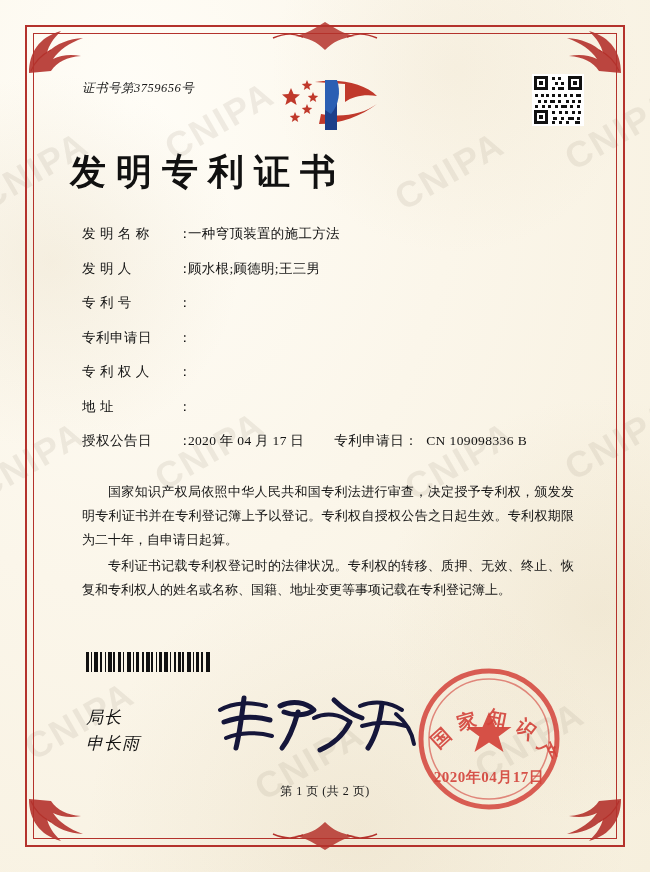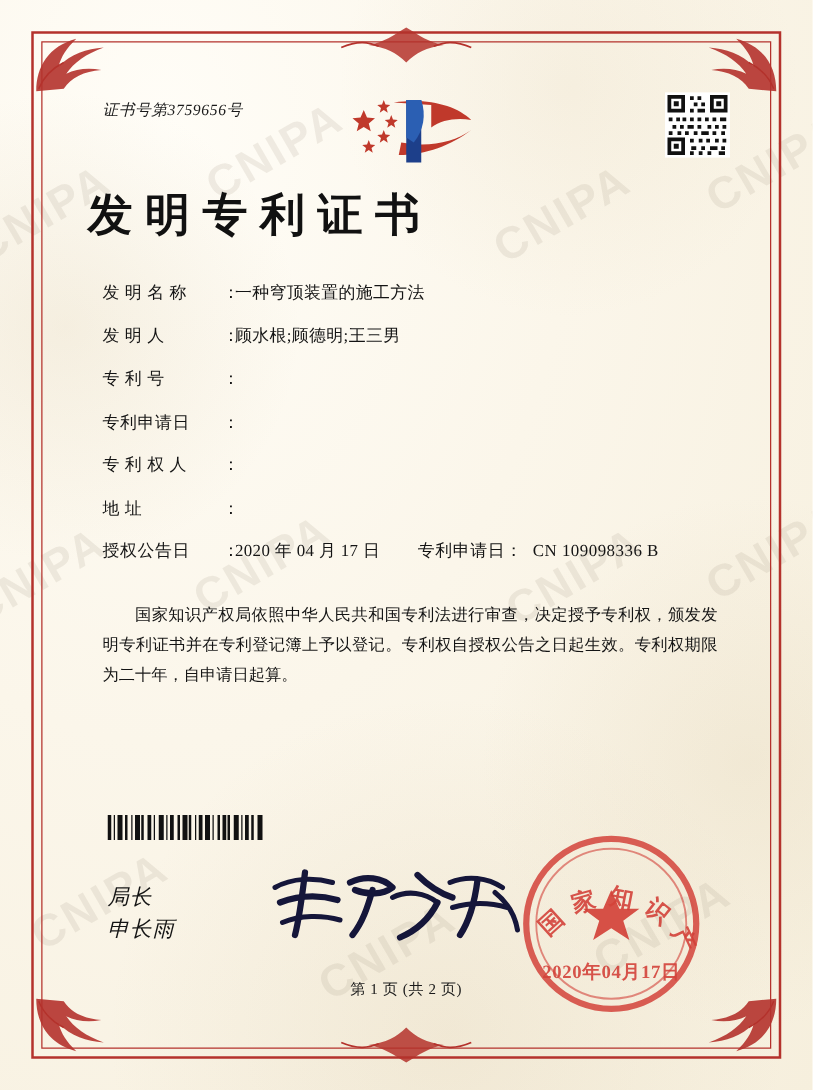--- a/index.html
+++ b/index.html
@@ -450,20 +450,21 @@
         <span class="field-colon">：</span>
         <span class="field-value" style="flex:0 0 auto;">2020 年 04 月 17 日</span>
         <span class="field-extra-label">专利申请日：</span>
         <span class="field-extra-value">CN 109098336 B</span>
       </div>
 
     </div>
 
     <div class="body-text">
       <p>国家知识产权局依照中华人民共和国专利法进行审查，决定授予专利权，颁发发明专利证书并在专利登记簿上予以登记。专利权自授权公告之日起生效。专利权期限为二十年，自申请日起算。</p>
+      <p>专利证书记载专利权登记时的法律状况。专利权的转移、质押、无效、终止、恢复和专利权人的姓名或名称、国籍、地址变更等事项记载在专利登记簿上。</p>
     </div>
 
     <div class="barcode">
       <i style="width:3px"></i>
         <i style="width:2px;background:transparent"></i>
       <i style="width:1px"></i>
         <i style="width:2px;background:transparent"></i>
       <i style="width:4px"></i>
         <i style="width:2px;background:transparent"></i>
       <i style="width:2px"></i>

